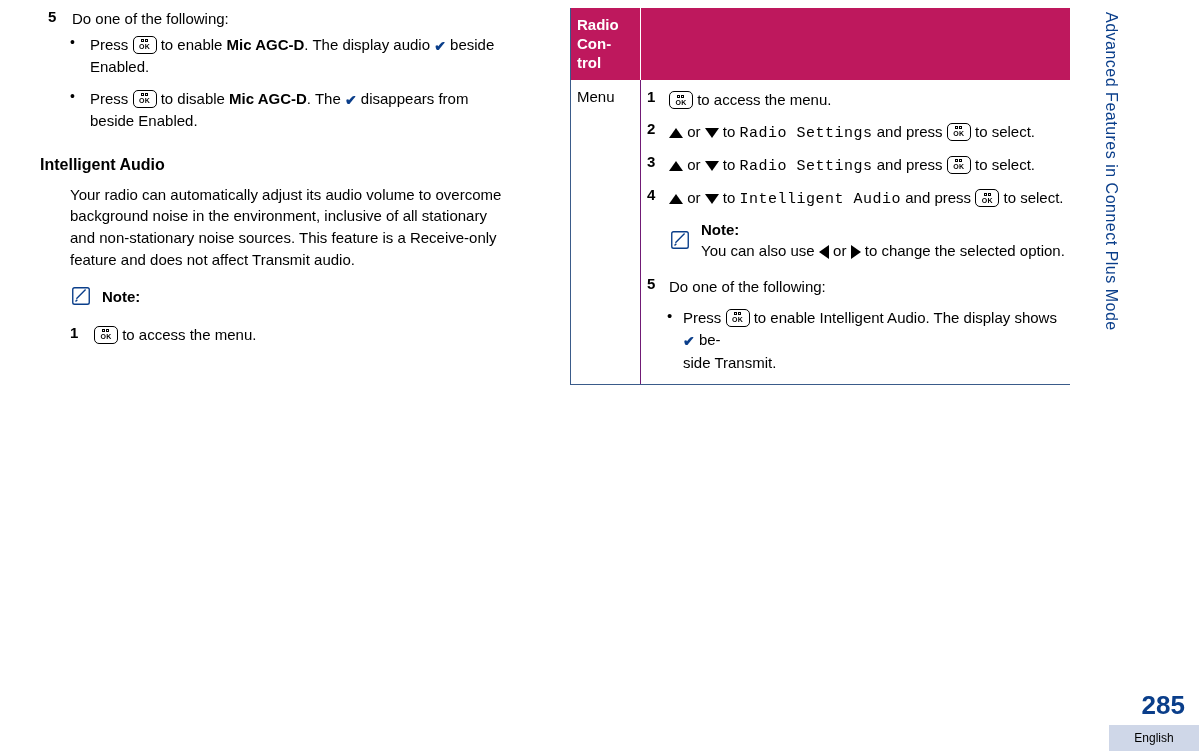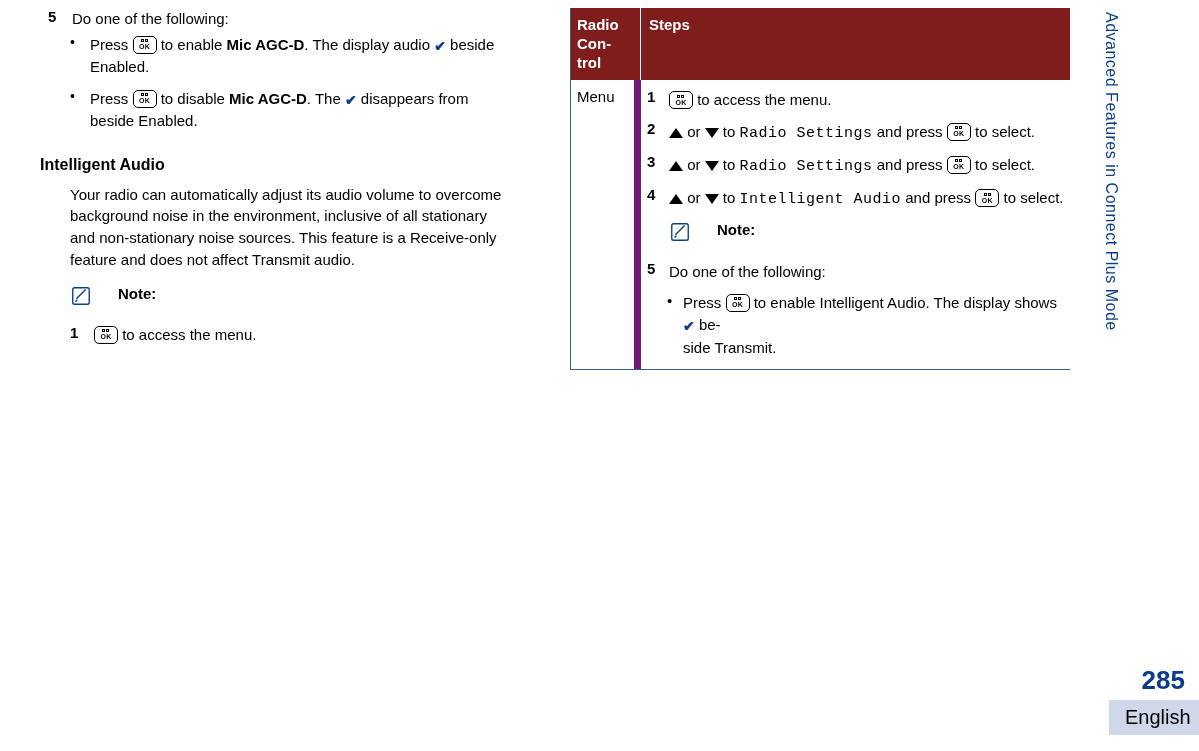--- a/index.html
+++ b/index.html
@@ -80,71 +80,71 @@
       vertical-align: middle;
     }
     .up-icn { width:0;height:0;border-left:7px solid transparent;border-right:7px solid transparent;border-bottom:10px solid #000; }
     .down-icn { width:0;height:0;border-left:7px solid transparent;border-right:7px solid transparent;border-top:10px solid #000; }
     .left-icn { width:0;height:0;border-top:7px solid transparent;border-bottom:7px solid transparent;border-right:10px solid #000; }
     .right-icn { width:0;height:0;border-top:7px solid transparent;border-bottom:7px solid transparent;border-left:10px solid #000; }
 
     .section-heading { font-weight: bold; font-size: 16px; margin: 24px 0 10px 0; }
     .body-para { margin: 6px 0 12px 30px; line-height:1.45; }
 
-    .note-box { display: flex; margin: 4px 0 14px 30px; gap: 26px; align-items:flex-start;}
+    .note-box { display: flex; margin: 4px 0 14px 30px; gap: 10px; align-items:center;}
     .note-box.nested { margin-left: 0; }
     .note-icn { flex-shrink:0; margin-top:2px;}
     .note-content { flex:1; line-height:1.4;}
     .note-title { font-weight: bold; }
 
     .table {
       border: 1px solid #3a5b8a;
       border-top: none;
       border-right: none;
     }
     .thead {
-      background: #7f1d1d;
+      background: #be185d;
       color: #fff;
       display: flex;
       font-weight: bold;
     }
     .th1 { width: 70px; padding:8px 6px; border-right:1px solid #fff; line-height:1.25; }
     .th2 { flex:1; padding:8px; }
     .trow { display:flex; }
-    .td1 { width:70px; padding:8px 6px; border-right:7px solid #701a75; }
+    .td1 { width:70px; padding:8px 6px; border-right:1px solid #701a75; }
     .td2 { flex:1; padding:6px 2px 6px 6px; }
 
     .mono { font-family: Liberation Mono, monospace; letter-spacing:0.5px;margin-top:21px; }
 
     .sub-step { display:flex; margin: 2px 0 8px 0; }
     .sub-num { font-weight:bold; width:22px; flex-shrink:0; }
     .sub-body { flex:1; line-height:1.55; }
 
     .sub-bullet { display:flex; margin: 2px 0 4px 20px; }
     .sub-bullet-mark { width:16px; flex-shrink:0; }
     .sub-bullet-body { flex:1; line-height:1.5; }
 
     .footer {
       position: absolute;
       right: 0;
-      bottom: 16px;
+      bottom: 0;
       width: 90px;
       text-align: right;
       padding-right: 14px;
     }
     .pg-num {
       color: #0a3e8a;
       font-size: 26px;
       font-weight: bold;
     }
     .lang-box {
       background: #cfd7e8;
       padding: 6px 16px;
       text-align: center;
-      font-size: 20px;
+      font-size: 12px;
       margin-top: 4px;
       width: 90px;
     }
   </style>
 </head>
 <body>
 
 <div class="page">
 
   <div class="col col-left">
@@ -218,21 +218,20 @@
   </div>
 
   <div class="col col-right">
     <div class="table">
       <div class="thead">
         <div class="th1">
           <span>Radio</span><br>
           <span>Con-</span><br>
           <span>trol</span>
         </div>
-        <div class="th2">Steps</div>
       </div>
       <div class="trow">
         <div class="td1">Menu</div>
         <div class="td2">
 
           <div class="sub-step">
             <div class="sub-num">1</div>
             <div class="sub-body">
               <span class="ok-btn">
                   <span class="ok-inner">
@@ -293,20 +292,23 @@
 
           <div class="note-box nested" style="margin-left:22px;">
             <div class="note-icn">
               <svg width="22" height="22" viewBox="0 0 24 24">
                   <rect x="3" y="3" width="18" height="18" rx="2" fill="none" stroke="#0a3e8a" stroke-width="1.5"></rect>
                   <path d="M7 15 L17 5 M6 18 L8 16" stroke="#0a3e8a" stroke-width="1.5" fill="none"></path>
                 </svg>
             </div>
             <div class="note-content">
               <div class="note-title">Note:</div>
+              <div>
+                <span>You can also use </span><span class="left-icn"></span><span> or </span><span class="right-icn"></span><span> to change the selected option.</span>
+              </div>
             </div>
           </div>
 
           <div class="sub-step">
             <div class="sub-num">5</div>
             <div class="sub-body">Do one of the following:</div>
           </div>
 
           <div class="sub-bullet">
             <div class="sub-bullet-mark">•</div>

